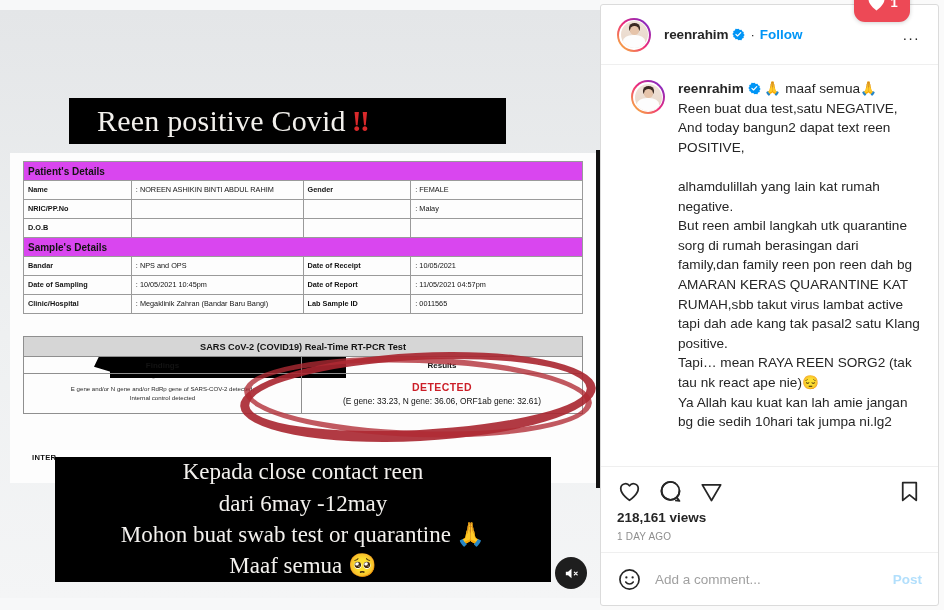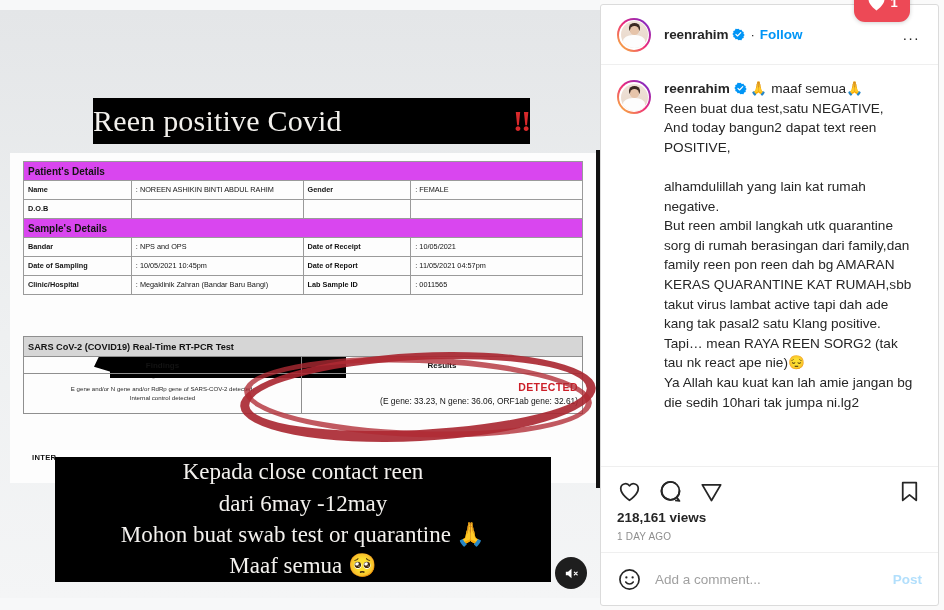--- a/index.html
+++ b/index.html
@@ -19,22 +19,22 @@
   .media-top-strip { position:absolute; left:0; top:0; width:600px; height:10px; background:#f7f8f9; }
   .media-inner {
     position: absolute; left: 0; top: 10px; width: 600px; height: 588px;
     background: linear-gradient(#e4e6e8, #eef0f1 55%, #f4f5f6);
   }
   .rightrule { position:absolute; left:596px; top:140px; width:5px; height:338px; background:#111; }
   .media-bottom-strip { position:absolute; left:0; bottom:0; width:600px; height:12px; background:#f7f8f9; }
 
   
   .banner-top {
-    position: absolute; left: 93px; top: 88px; width: 437px; height: 46px;
-    background: #000; display:flex; align-items:center; justify-content:space-between;
+    position: absolute; left: 69px; top: 88px; width: 437px; height: 46px;
+    background: #000; display:flex; align-items:center; justify-content:flex-start;padding-left:28px;
   }
   .banner-top .t {
     font-family: "Liberation Serif", serif; color:#f2f0ec;
     font-size: 30px; letter-spacing: .2px; white-space: nowrap;
   }
   .banner-top .bangs { color:#d9292b; font-weight:bold; letter-spacing:-1px; margin-left:6px;}
 
   
   .doc {
     position:absolute; left:10px; top:143px; width:586px; height:330px;
@@ -54,24 +54,24 @@
     clip-path: polygon(2% 22%, 14% 6%, 30% 16%, 46% 4%, 62% 14%, 78% 2%, 94% 12%, 100% 30%,
                        98% 58%, 88% 74%, 72% 66%, 56% 82%, 40% 70%, 24% 86%, 10% 74%, 0% 52%);
   }
   .redact2 {
     position:absolute; left:100px; top:203px; width:236px; height:22px; background:#000;
   }
 
   
   .pcr { position:absolute; left:13px; top:183px; width:560px; border:1px solid #8f8f8f; border-collapse:collapse;}
   .pcr td { border:1px solid #8f8f8f; font-size:7.4px; color:#131313; padding:3px 4px; }
-  .pcr .hdr { background:#d6d6d6; font-weight:bold; font-size:9.2px; height:20px;}
+  .pcr .hdr { background:#d6d6d6; text-align:center; font-weight:bold; font-size:9.2px; height:20px;}
   .pcr .colhdr { text-align:center; font-weight:bold; font-size:8px; height:17px;}
   .pcr .find { width:278px; text-align:center; font-size:6.1px; line-height:1.35; color:#2a2a2a;}
-  .pcr .res { text-align:right; height:40px; }
+  .pcr .res { text-align:center; height:40px; }
   .pcr .detected { color:#cc1f28; font-weight:bold; font-size:10.5px; letter-spacing:.4px; }
   .pcr .genes { font-size:8.4px; color:#111; margin-top:3px; }
 
   .interp { position:absolute; left:22px; top:300px; font-size:7.6px; font-weight:bold; color:#111; letter-spacing:.3px;}
 
   
   .circle-mark {
     position:absolute; left:240px; top:343px; width:356px; height:88px;
     border:9px solid #a8252f; border-radius:50%;
     transform: rotate(-3deg); opacity:.9;
@@ -123,21 +123,21 @@
   .av .hair { position:absolute; left:30%; top:8%; width:42%; height:34%; border-radius:50% 50% 40% 40%; background:#3a2a22;}
   .av .face { position:absolute; left:34%; top:20%; width:33%; height:32%; border-radius:50%; background:#e6c4aa;}
   .av .body { position:absolute; left:10%; top:52%; width:80%; height:50%; border-radius:46% 46% 0 0; background:#fdfdfd;}
 
   .uname { font-size:13.5px; font-weight:bold; color:#262626; margin-left:13px; letter-spacing:-.1px;}
   .verified { width:13px; height:13px; margin-left:4px; display:inline-block; vertical-align:-2px;}
   .dot-sep { color:#262626; font-size:13px; margin:0 5px; }
   .follow { color:#0095f6; font-size:13.5px; font-weight:bold; cursor:pointer;text-align:center; }
   .more { margin-left:auto; padding:8px 10px; color:#262626; font-size:15px; letter-spacing:1.6px; line-height:.6;}
 
-  .side-body { flex:1 1 auto; overflow:hidden; padding:14px 16px 0 16px; position:relative; }
+  .side-body { flex:1 1 auto; overflow:hidden; padding:14px 16px 0 30px; position:relative; }
   .cmt { display:flex; align-items:flex-start; }
   .cmt .ring { margin-top:1px; }
   .cmt-txt { margin-left:13px; font-size:13.6px; line-height:19.6px; color:#262626; width:255px; word-wrap:break-word;}
   .cmt-txt b { font-weight:bold; }
   .cmt-body { white-space:pre-wrap; }
 
   .side-actions { flex:0 0 auto; border-top:1px solid #efefef; padding:6px 16px 10px 16px; }
   .icons { display:flex; align-items:center; padding:6px 0 2px 0; }
   .icons .ic { margin-right:16px; cursor:pointer; }
   .icons .save { margin-left:auto; margin-right:0; }
@@ -175,20 +175,26 @@
         <table class="doctbl">
           <tbody>
               <tr>
                 <td class="sec" colspan="4">Patient's Details</td>
               </tr>
           <tr>
             <td class="lbl">Name</td>
             <td class="val">: NOREEN ASHIKIN BINTI ABDUL RAHIM</td>
             <td class="lbl2">Gender</td>
             <td class="val">: FEMALE</td>
+          </tr>
+          <tr>
+            <td class="lbl">NRIC/PP.No</td>
+            <td class="val"></td>
+            <td class="lbl2"></td>
+            <td class="val">: Malay</td>
           </tr>
           <tr>
             <td class="lbl">D.O.B</td>
             <td class="val"></td>
             <td class="lbl2"></td>
             <td class="val"></td>
           </tr>
           <tr>
                 <td class="sec" colspan="4">Sample's Details</td>
               </tr>

